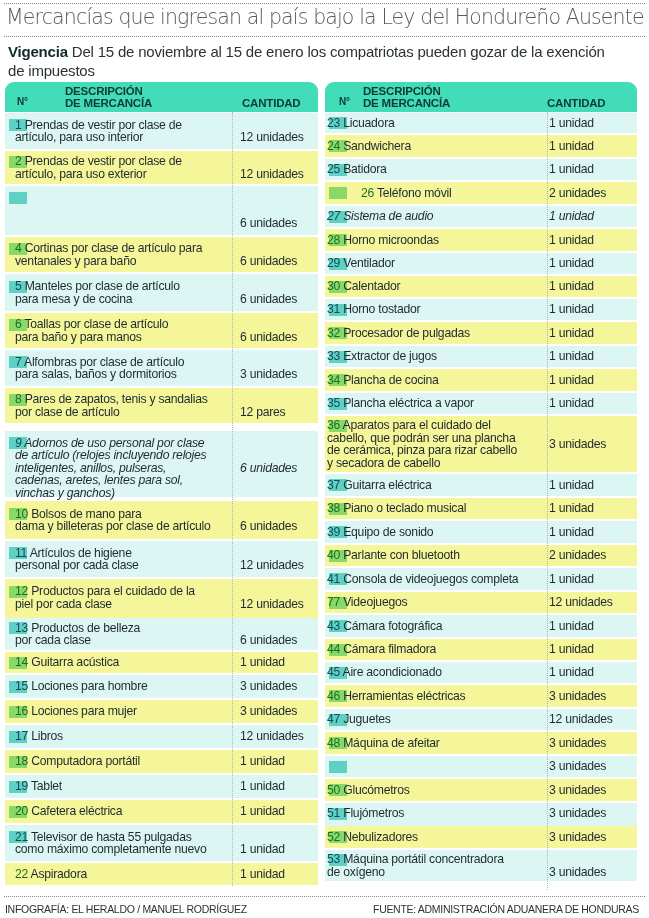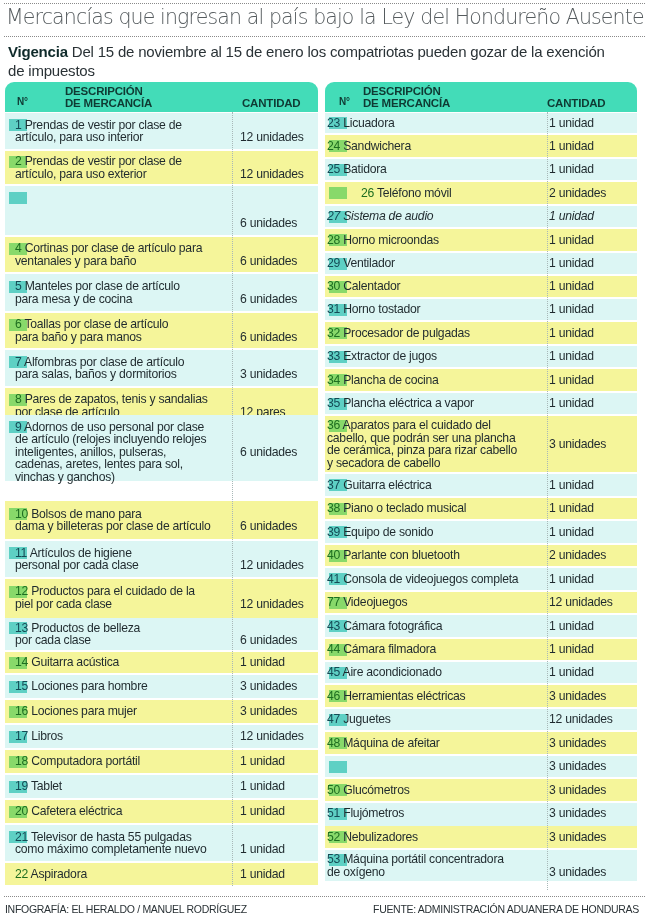--- a/index.html
+++ b/index.html
@@ -127,21 +127,21 @@
 para salas, baños y dormitorios</span></div>
       <div class="qty" style="top: 19px;">3 unidades</div>
     </div>
     <div class="row yellow" style="top: 305px; height: 37px;">
       <div class="bg"></div>
       <div class="badge" style="top: 6.5px;"></div>
       <div class="desc" style="top: 6px; left: 10px;"><span class="num">8</span> <span>Pares de zapatos, tenis y sandalias
 por clase de artículo</span></div>
       <div class="qty" style="top: 18.5px;">12 pares</div>
     </div>
-    <div class="row teal" style="top: 332px; height: 68px;">
+    <div class="row teal" style="top: 348px; height: 68px; font-style: italic;">
       <div class="bg"></div>
       <div class="badge" style="top: 7.25px;"></div>
       <div class="desc" style="top: 6.75px; left: 10px;"><span class="num">9</span> <span>Adornos de uso personal por clase
 de artículo (relojes incluyendo relojes
 inteligentes, anillos, pulseras,
 cadenas, aretes, lentes para sol,
 vinchas y ganchos)</span></div>
       <div class="qty" style="top: 31.75px;">6 unidades</div>
     </div>
     <div class="row yellow" style="top: 418px; height: 40px;">

